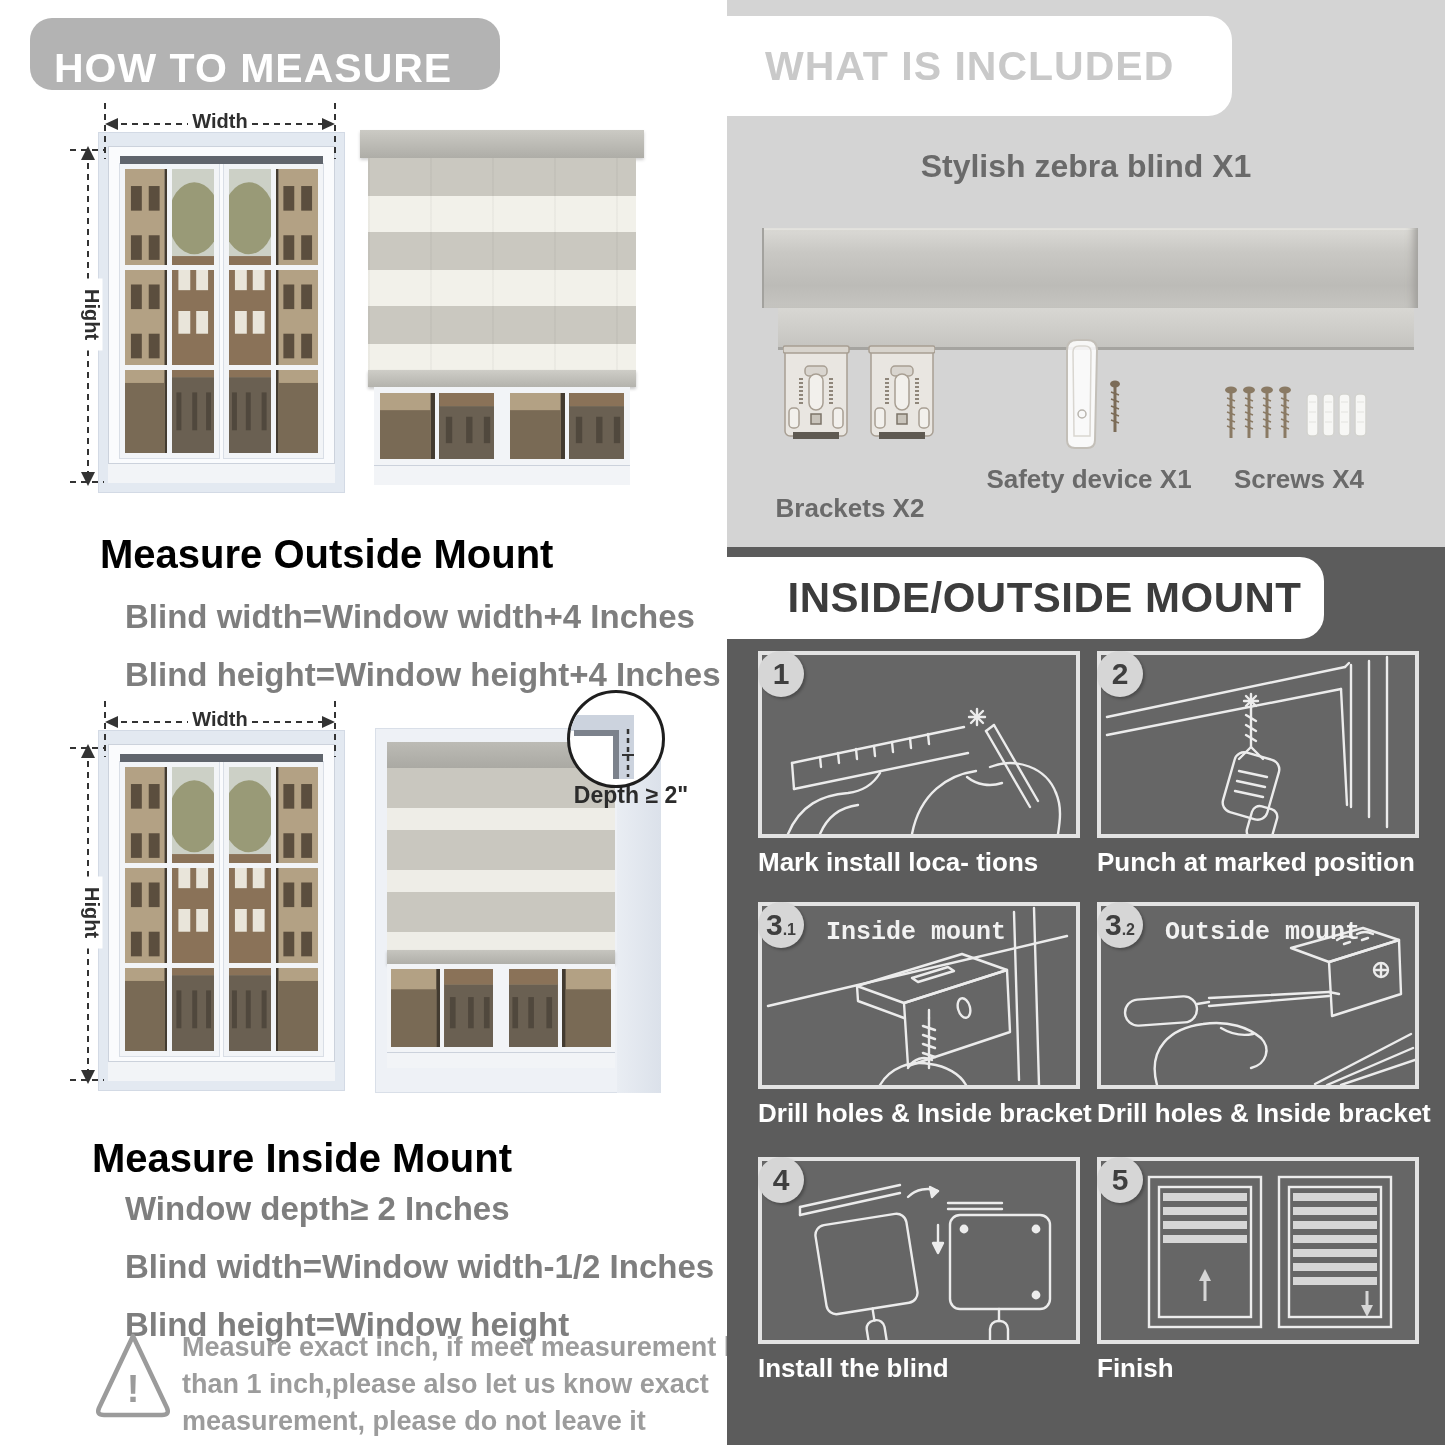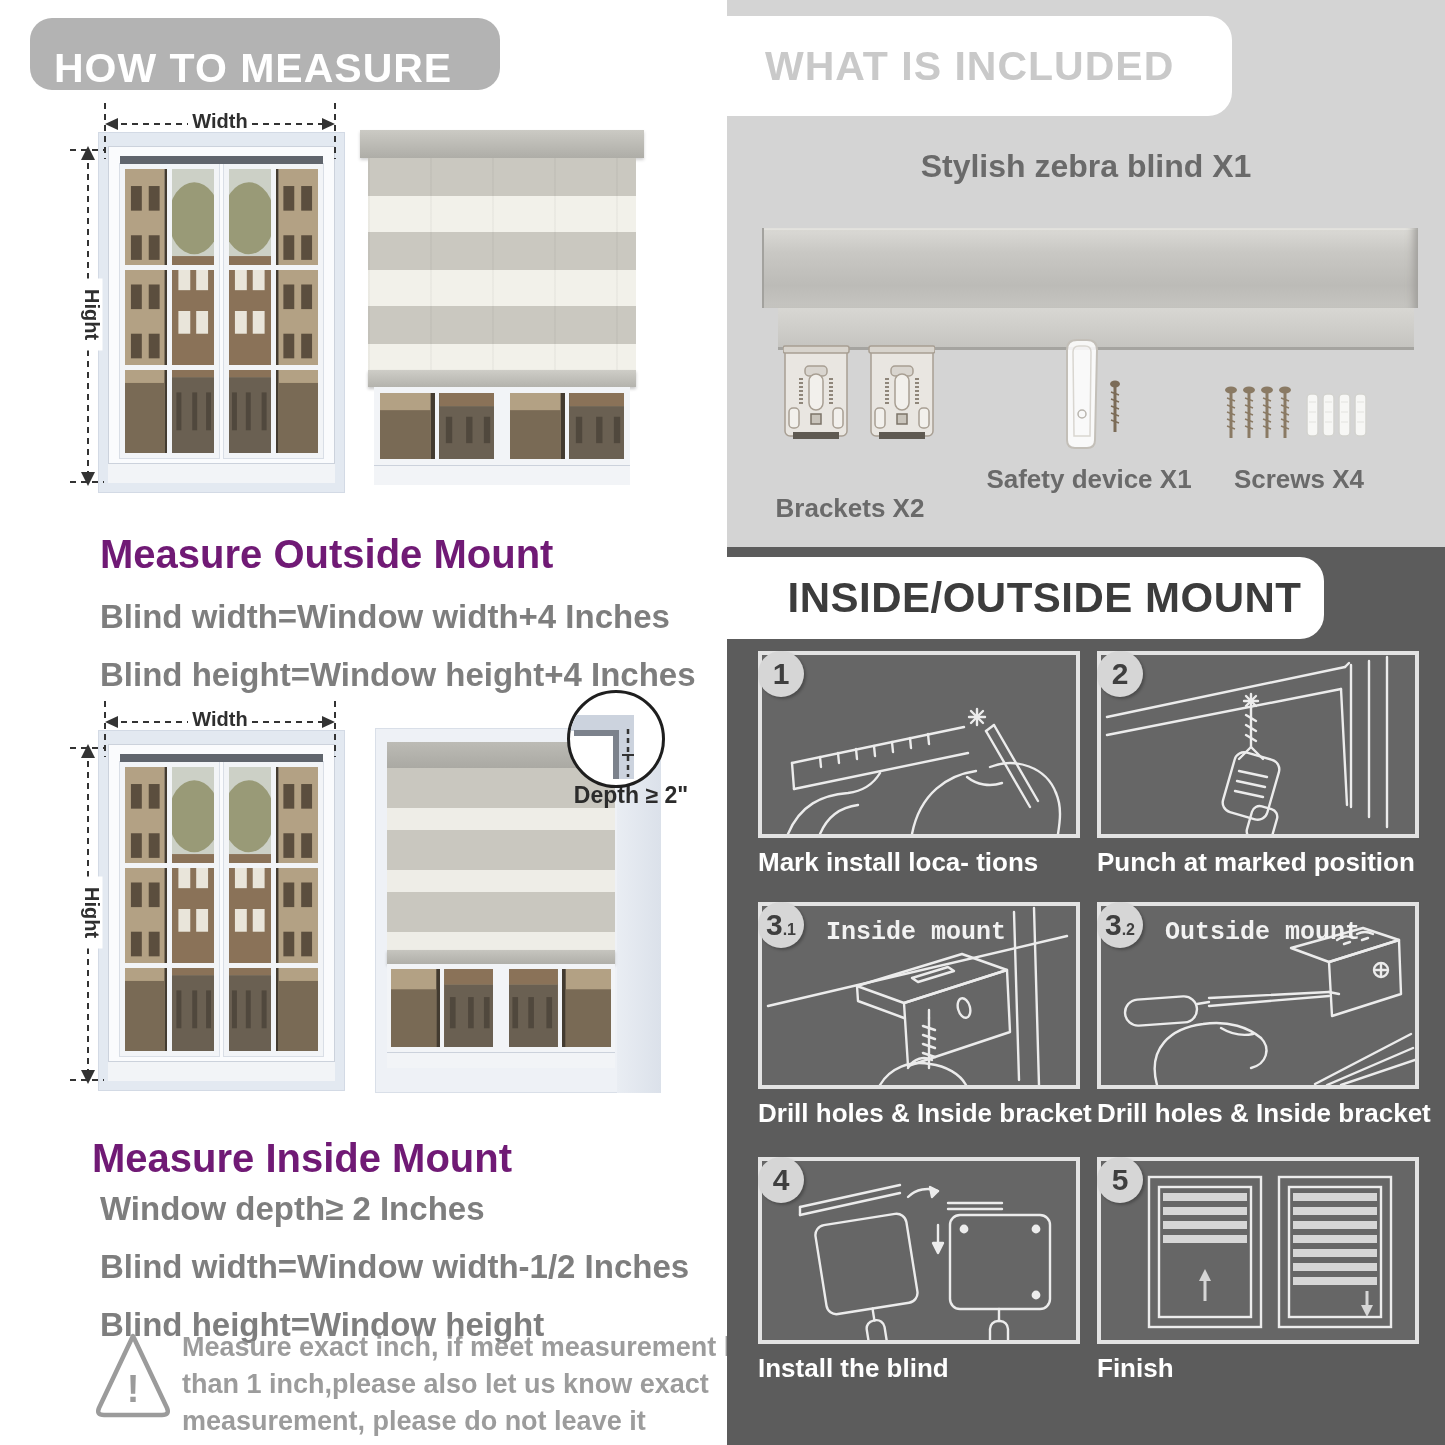--- a/index.html
+++ b/index.html
@@ -2,22 +2,22 @@
 <html><head>
 <meta charset="utf-8">
 <style>
   html,body{margin:0;padding:0;}
   body{width:1445px;height:1445px;position:relative;overflow:hidden;background:#ffffff;
        font-family:"Liberation Sans", sans-serif;}
   .abs{position:absolute;}
   
   .howto-header{left:30px;top:18px;width:470px;height:72px;background:#b3b3b3;border-radius:22px;
     color:#fff;font-size:41px;font-weight:bold;letter-spacing:1px;line-height:100px;padding-left:24px;box-sizing:border-box;}
-  .h2{font-size:40px;font-weight:bold;color:#701a75;letter-spacing:0;text-align:center;}
-  .formula{font-size:33px;font-weight:bold;color:#7e7e7e;}
+  .h2{font-size:40px;font-weight:bold;color:#000000;letter-spacing:0;text-align:center;}
+  .formula{font-size:33px;font-weight:bold;color:#7e7e7e;margin-left:25px;}
   .measure-label{font-size:20px;font-weight:bold;color:#2f2f2f;text-align:center;}
   .rot{transform:rotate(90deg);background:#fff;padding:0 4px;}
   .depth-label{font-size:23px;font-weight:bold;color:#2b2b2b;text-align:center;}
   
   .win{width:247px;height:361px;}
   .win .outer{position:absolute;inset:0;background:#e3e9f1;box-shadow:inset 0 0 0 1px #d3dae5;}
   .win .frame{position:absolute;left:10px;right:10px;top:14px;bottom:10px;background:#fafbfd;box-shadow:inset 0 0 0 1px #ccd2dc;}
   .win .topbar{position:absolute;left:22px;width:203px;top:24px;height:8px;background:#60656d;z-index:3;}
   .casement{position:absolute;top:32px;height:294px;width:99px;border:5px solid #f2f4f7;box-sizing:border-box;background:#cfc8ba;overflow:hidden;box-shadow:0 0 0 1px #d9dee6;}
   .cas-l{left:22px;} .cas-r{left:126px;}

